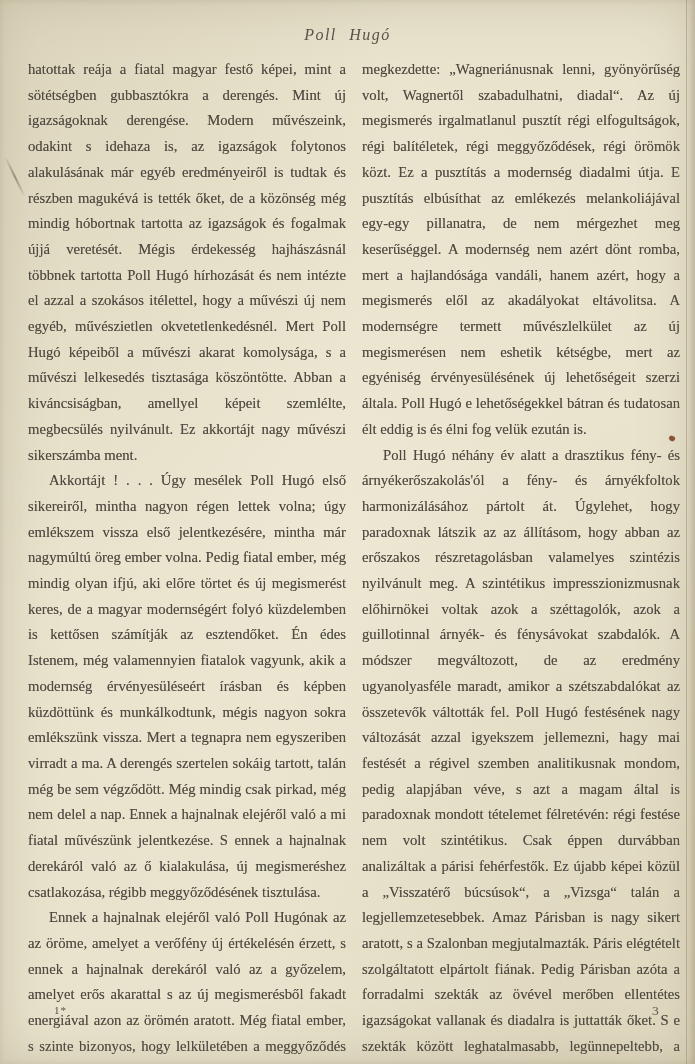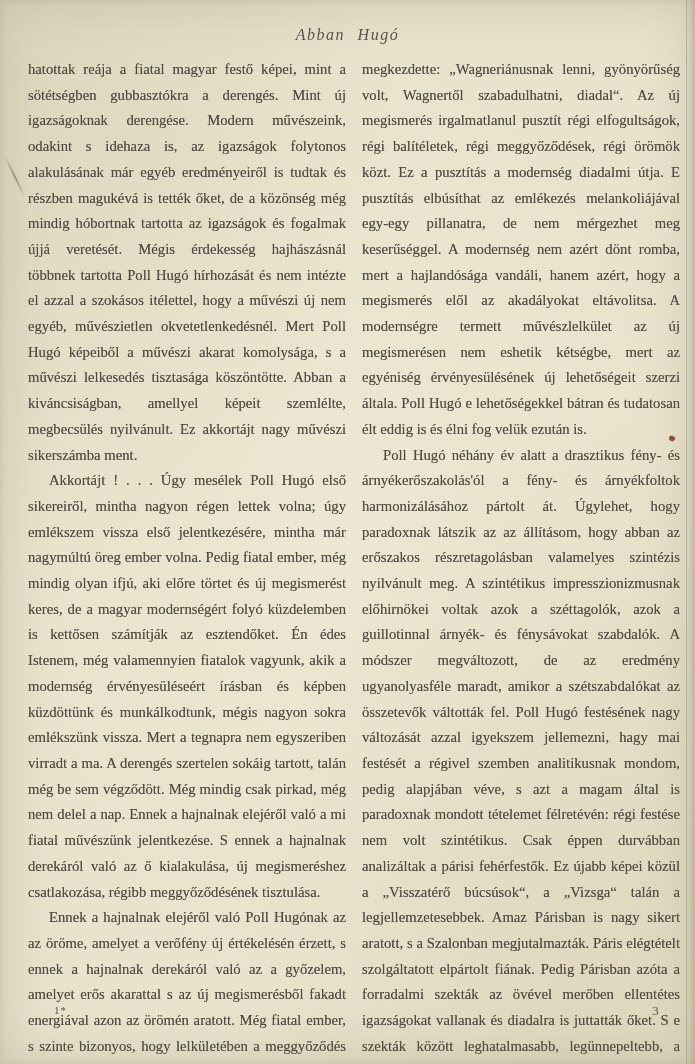--- a/index.html
+++ b/index.html
@@ -82,21 +82,21 @@
     width: 1px; height: 100%;
     background: rgba(140,130,104,0.45);
     pointer-events: none;
   }
 </style>
 </head>
 <body>
 
 <div class="page">
 
-  <div class="header">Abban Hugó</div>
+  <div class="header">Poll Hugó</div>
 
   <div class="columns">
     <div class="col">
         <p>hatottak reája a fiatal magyar festő képei, mint a sötétségben gubbasztókra a derengés. Mint új igazságoknak derengése. Modern művészeink, odakint s idehaza is, az igazságok folytonos alakulásának már egyéb eredményeiről is tudtak és részben magukévá is tették őket, de a közönség még mindig hóbortnak tartotta az igazságok és fogalmak újjá veretését. Mégis érdekesség hajhászásnál többnek tartotta Poll Hugó hírhozását és nem intézte el azzal a szokásos itélettel, hogy a művészi új nem egyéb, művészietlen okvetetlenkedésnél. Mert Poll Hugó képeiből a művészi akarat komolysága, s a művészi lelkesedés tisztasága köszöntötte. Abban a kiváncsiságban, amellyel képeit szemlélte, megbecsülés nyilvánult. Ez akkortájt nagy művészi sikerszámba ment.</p>
         <p class="indent">Akkortájt ! . . . Úgy mesélek Poll Hugó első sikereiről, mintha nagyon régen lettek volna; úgy emlékszem vissza első jelentkezésére, mintha már nagymúltú öreg ember volna. Pedig fiatal ember, még mindig olyan ifjú, aki előre törtet és új megismerést keres, de a magyar modernségért folyó küzdelemben is kettősen számítják az esztendőket. Én édes Istenem, még valamennyien fiatalok vagyunk, akik a modernség érvényesüléseért írásban és képben küzdöttünk és munkálkodtunk, mégis nagyon sokra emlékszünk vissza. Mert a tegnapra nem egyszeriben virradt a ma. A derengés szertelen sokáig tartott, talán még be sem végződött. Még mindig csak pirkad, még nem delel a nap. Ennek a hajnalnak elejéről való a mi fiatal művészünk jelentkezése. S ennek a hajnalnak derekáról való az ő kialakulása, új megismeréshez csatlakozása, régibb meggyőződésének tisztulása.</p>
         <p class="indent">Ennek a hajnalnak elejéről való Poll Hugónak az az öröme, amelyet a verőfény új értékelésén érzett, s ennek a hajnalnak derekáról való az a győzelem, amelyet erős akarattal s az új megismerésből fakadt energiával azon az örömén aratott. Még fiatal ember, s szinte bizonyos, hogy lelkületében a meggyőződés öröme és az önönmagán való győzelem boldogsága még néhányszor váltakozni fog. Hadd emlékeztethessek Nietzschének arra a mondására, amellyel a „Fall Wagner“ című könyvét</p>
       </div>
     <div class="col">
         <p>megkezdette: „Wagneriánusnak lenni, gyönyörűség volt, Wagnertől szabadulhatni, diadal“. Az új megismerés irgalmatlanul pusztít régi elfogultságok, régi balítéletek, régi meggyőződések, régi örömök közt. Ez a pusztítás a modernség diadalmi útja. E pusztítás elbúsíthat az emlékezés melankoliájával egy-egy pillanatra, de nem mérgezhet meg keserűséggel. A modernség nem azért dönt romba, mert a hajlandósága vandáli, hanem azért, hogy a megismerés elől az akadályokat eltávolitsa. A modernségre termett művészlelkület az új megismerésen nem eshetik kétségbe, mert az egyéniség érvényesülésének új lehetőségeit szerzi általa. Poll Hugó e lehetőségekkel bátran és tudatosan élt eddig is és élni fog velük ezután is.</p>
         <p class="indent">Poll Hugó néhány év alatt a drasztikus fény- és árnyékerőszakolás'ól a fény- és árnyékfoltok harmonizálásához pártolt át. Úgylehet, hogy paradoxnak látszik az az állításom, hogy abban az erőszakos részretagolásban valamelyes szintézis nyilvánult meg. A szintétikus impresszionizmusnak előhirnökei voltak azok a széttagolók, azok a guillotinnal árnyék- és fénysávokat szabdalók. A módszer megváltozott, de az eredmény ugyanolyasféle maradt, amikor a szétszabdalókat az összetevők váltották fel. Poll Hugó festésének nagy változását azzal igyekszem jellemezni, hagy mai festését a régivel szemben analitikusnak mondom, pedig alapjában véve, s azt a magam által is paradoxnak mondott tételemet félretévén: régi festése nem volt szintétikus. Csak éppen durvábban analizáltak a párisi fehérfestők. Ez újabb képei közül a „Visszatérő búcsúsok“, a „Vizsga“ talán a legjellemzetesebbek. Amaz Párisban is nagy sikert aratott, s a Szalonban megjutalmazták. Páris elégtételt szolgáltatott elpártolt fiának. Pedig Párisban azóta a forradalmi szekták az övével merőben ellentétes igazságokat vallanak és diadalra is juttatták őket. S e szekták között leghatalmasabb, legünnepeltebb, a merőn szintétikus, a szinte tudományosan spekulálva szintétikus festés tábora.</p>

